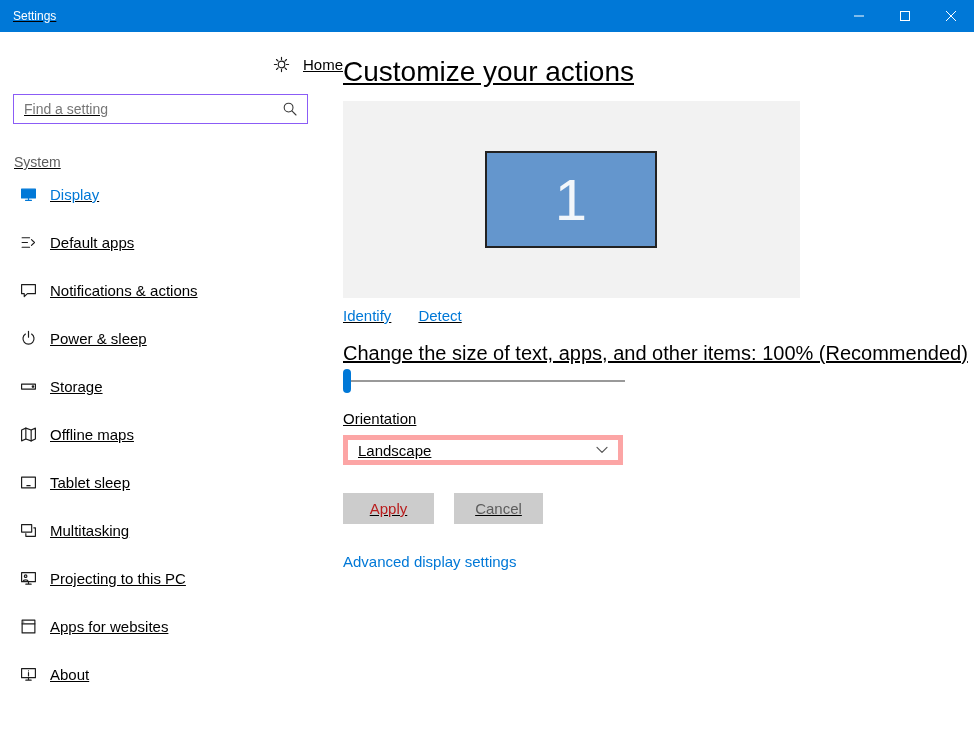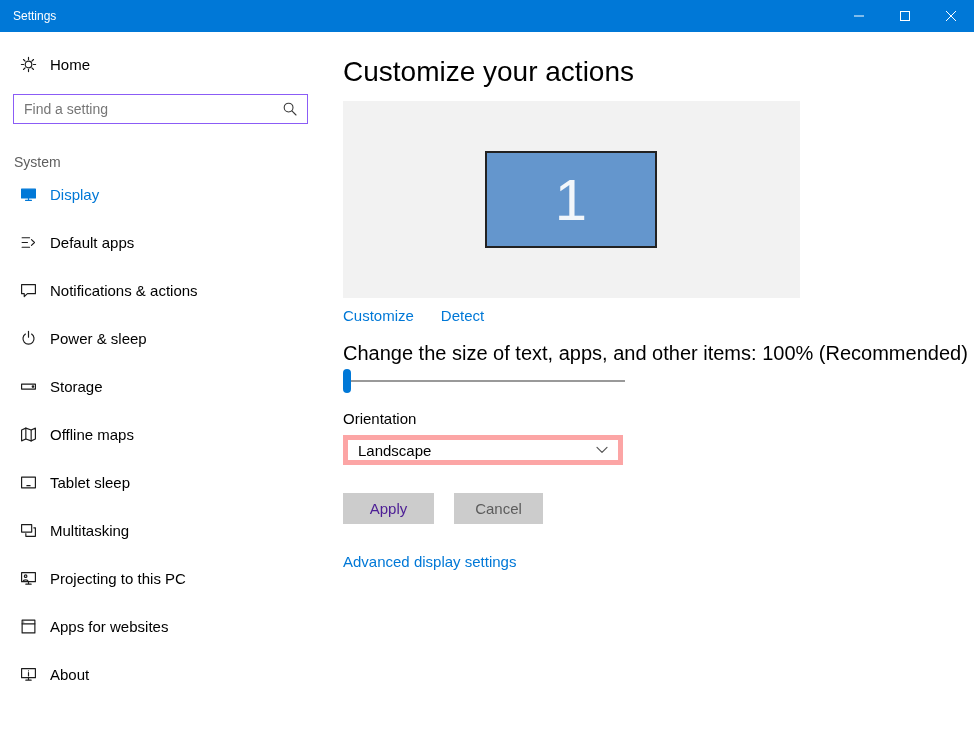--- a/index.html
+++ b/index.html
@@ -3,21 +3,21 @@
 <meta charset="utf-8">
 <style>
   * { box-sizing: border-box; margin: 0; padding: 0; }
   html, body { width: 974px; height: 754px; }
   body {
     font-family: "Liberation Sans", "DejaVu Sans", sans-serif;
     background: #ffffff;
     color: #000;
     overflow: hidden;
   }
-  .window { width: 974px; height: 754px; display: flex; flex-direction: column; }
+  .window { width: 974px; height: 754px; display: flex; flex-direction: column; text-decoration: underline; }
 
   
   .titlebar {
     flex: 0 0 32px; height: 32px;
     background: var(--titlebar-bg, #0078d7);
     display: flex; align-items: center; color: #fff;
   }
   .titlebar .title { font-size: 12px; padding-left: 13px; }
   .win-controls { margin-left: auto; display: flex; height: 100%; }
   .win-btn {
@@ -28,21 +28,21 @@
   .win-glyph { width: 10px; height: 10px; display: inline-flex; }
   .win-glyph svg { width: 10px; height: 10px; }
 
   
   .app-body { flex: 1; display: flex; overflow: hidden; }
 
   
   .sidebar { width: 343px; flex: 0 0 343px; background: #fff; }
   .home-row {
     display: flex; align-items: center; height: 40px;
-    margin-top: 12px; padding-left: 20px; font-size: 15px; cursor: pointer;
+    margin-top: 12px; padding-left: 20px; font-size: 15px; cursor: pointer; justify-content: flex-end;
   }
   .nav-icon { width: 17px; height: 17px; display: inline-flex; flex: 0 0 17px; color: #1c1c1c; }
   .nav-icon svg { width: 17px; height: 17px; }
   .home-row .nav-label { margin-left: 13px; }
   .search-box {
     margin: 10px 0 0 13px; width: 295px; height: 30px;
     border: 1px solid #8b5cf6; background: #fff;
     display: flex; align-items: center;
   }
   .search-box input {
@@ -95,21 +95,21 @@
     display: flex; align-items: center; justify-content: space-between;
     padding: 0 10px; font-size: 15px; cursor: pointer;
   }
   .chevron { width: 12px; height: 8px; display: inline-flex; color: #555; }
   .chevron svg { width: 12px; height: 8px; }
   .btn-row { margin-top: 28px; display: flex; gap: 20px; }
   .btn {
     height: 31px; background: var(--button-bg, #cccccc); border: none;
     font-size: 15px; font-family: inherit; cursor: pointer; padding: 0 4px;
   }
-  .btn.apply { width: 91px; color: #4c1d95; text-align: center; }
+  .btn.apply { width: 91px; color: #b91c1c; text-align: center; }
   .btn.cancel { width: 89px; color: #5c5c5c; }
   .adv-link { display: inline-block; margin-top: 29px; font-size: 15px; }
 </style>
 </head>
 <body>
 
 <div class="window">
 
   <header class="titlebar">
     <span class="title">Settings</span>
@@ -278,21 +278,21 @@
     <main class="content">
       <h1>Customize your actions</h1>
 
       <div class="preview">
         <div class="monitor">
           <span class="monitor-number">1</span>
         </div>
       </div>
 
       <div class="links-row">
-        <a>Customize</a>
+        <a>Identify</a>
         <a>Detect</a>
       </div>
 
       <div class="scale-label">Change the size of text, apps, and other items: 100% (Recommended)</div>
 
       <div class="slider">
         <div class="slider-track"></div>
         <div class="slider-thumb"></div>
       </div>
 

